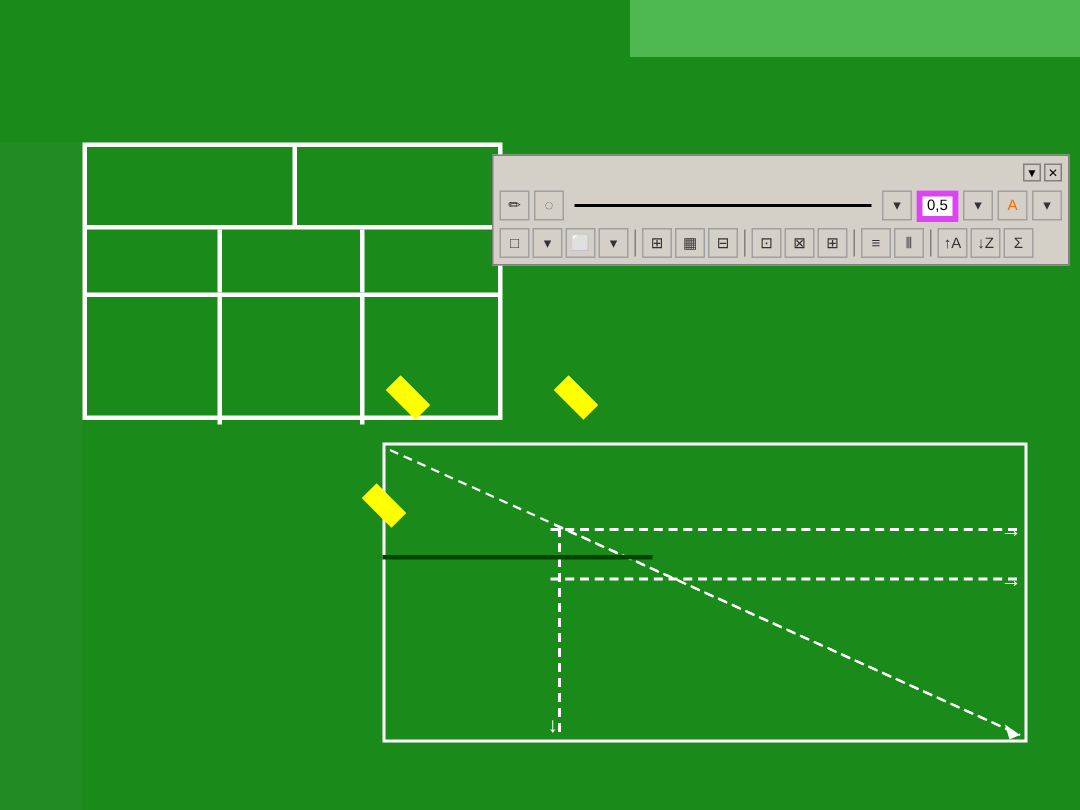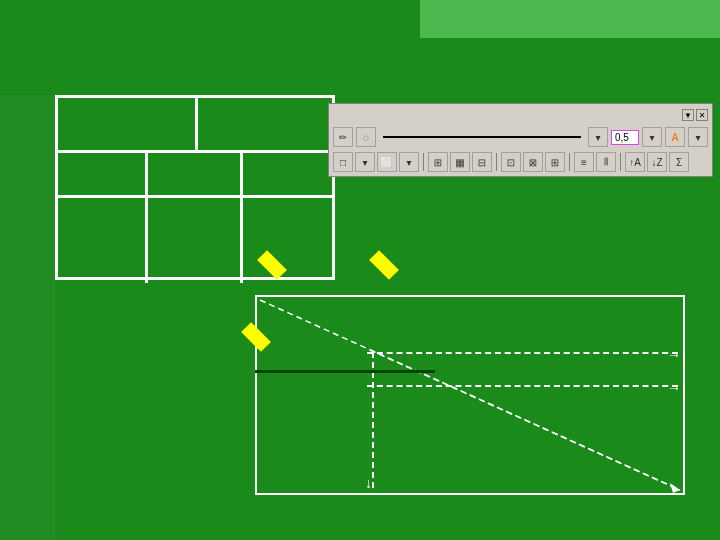--- a/index.html
+++ b/index.html
@@ -162,21 +162,21 @@
     }
     .tb-line {
       flex: 1;
       height: 2px;
       background-color: #000;
       margin: 0 4px;
     }
     .tb-value {
       font-size: 10px;
       background: white;
-      border: 1px solid #d946ef;
+      border: 4px solid #d946ef;
       padding: 1px 3px;
       width: 28px;
       font-family: 'Tahoma', sans-serif;
     }
     .tb-separator {
       width: 1px;
       height: 18px;
       background-color: #808080;
       margin: 0 2px;
     }

